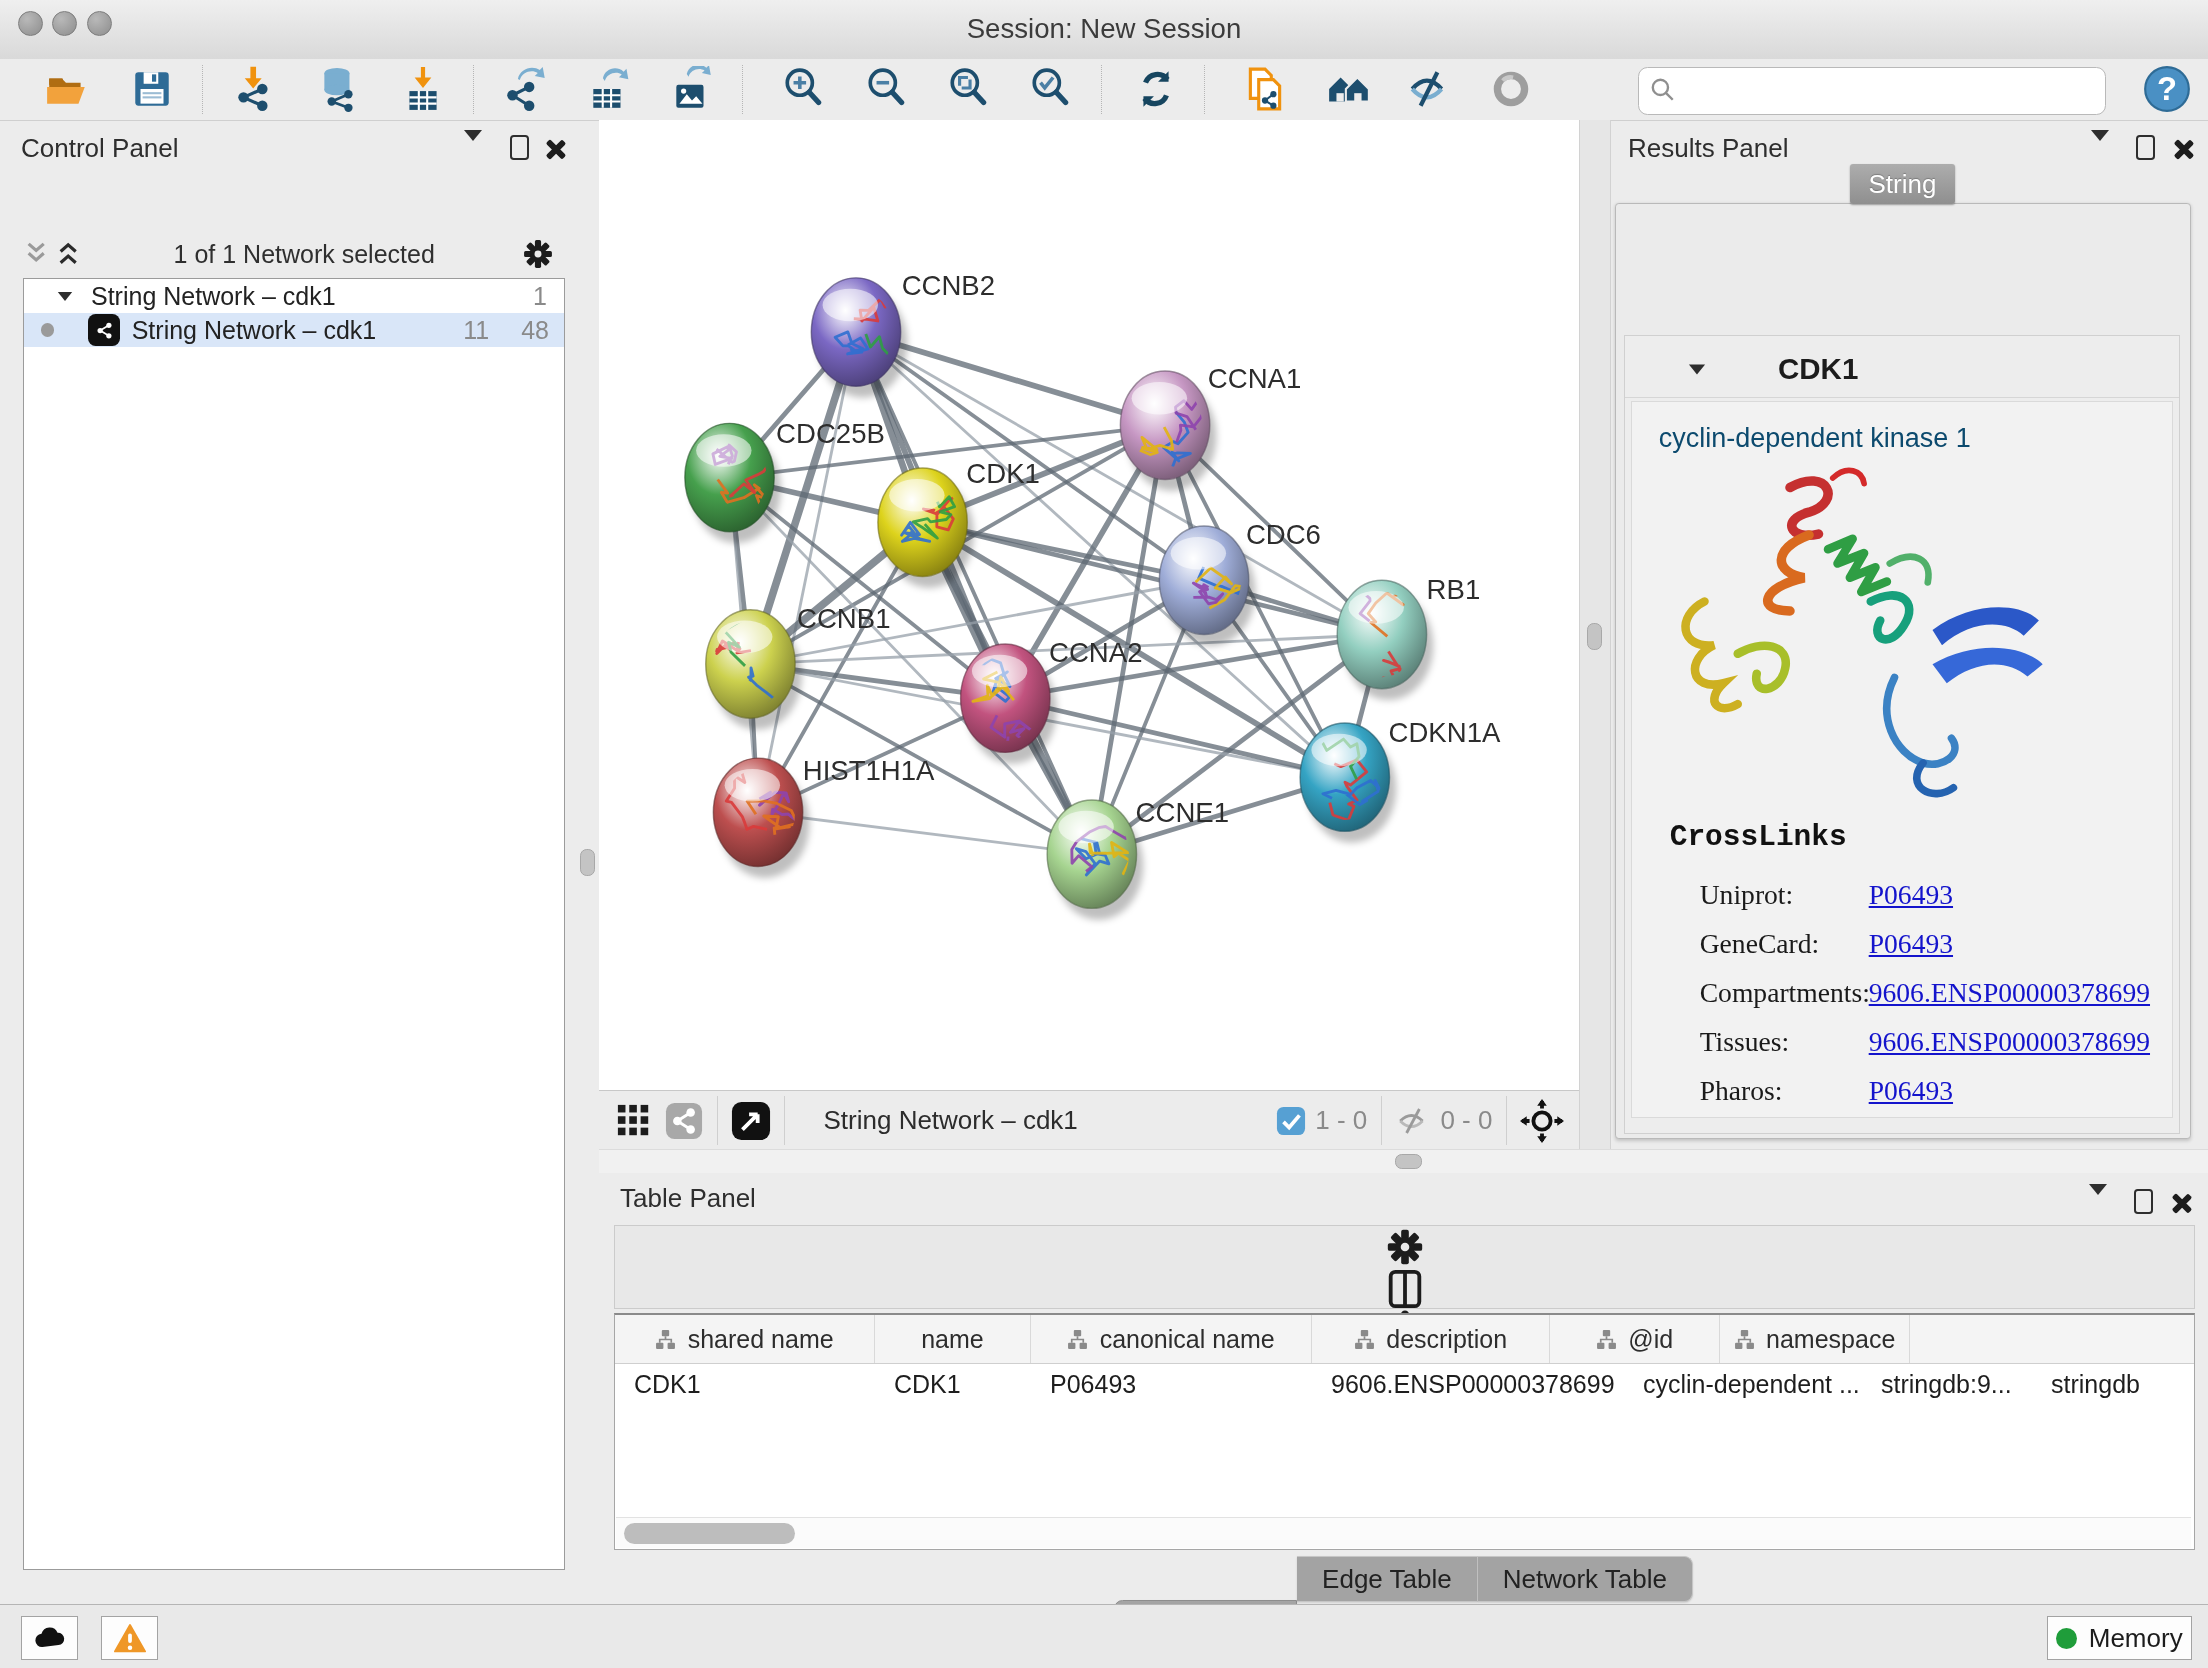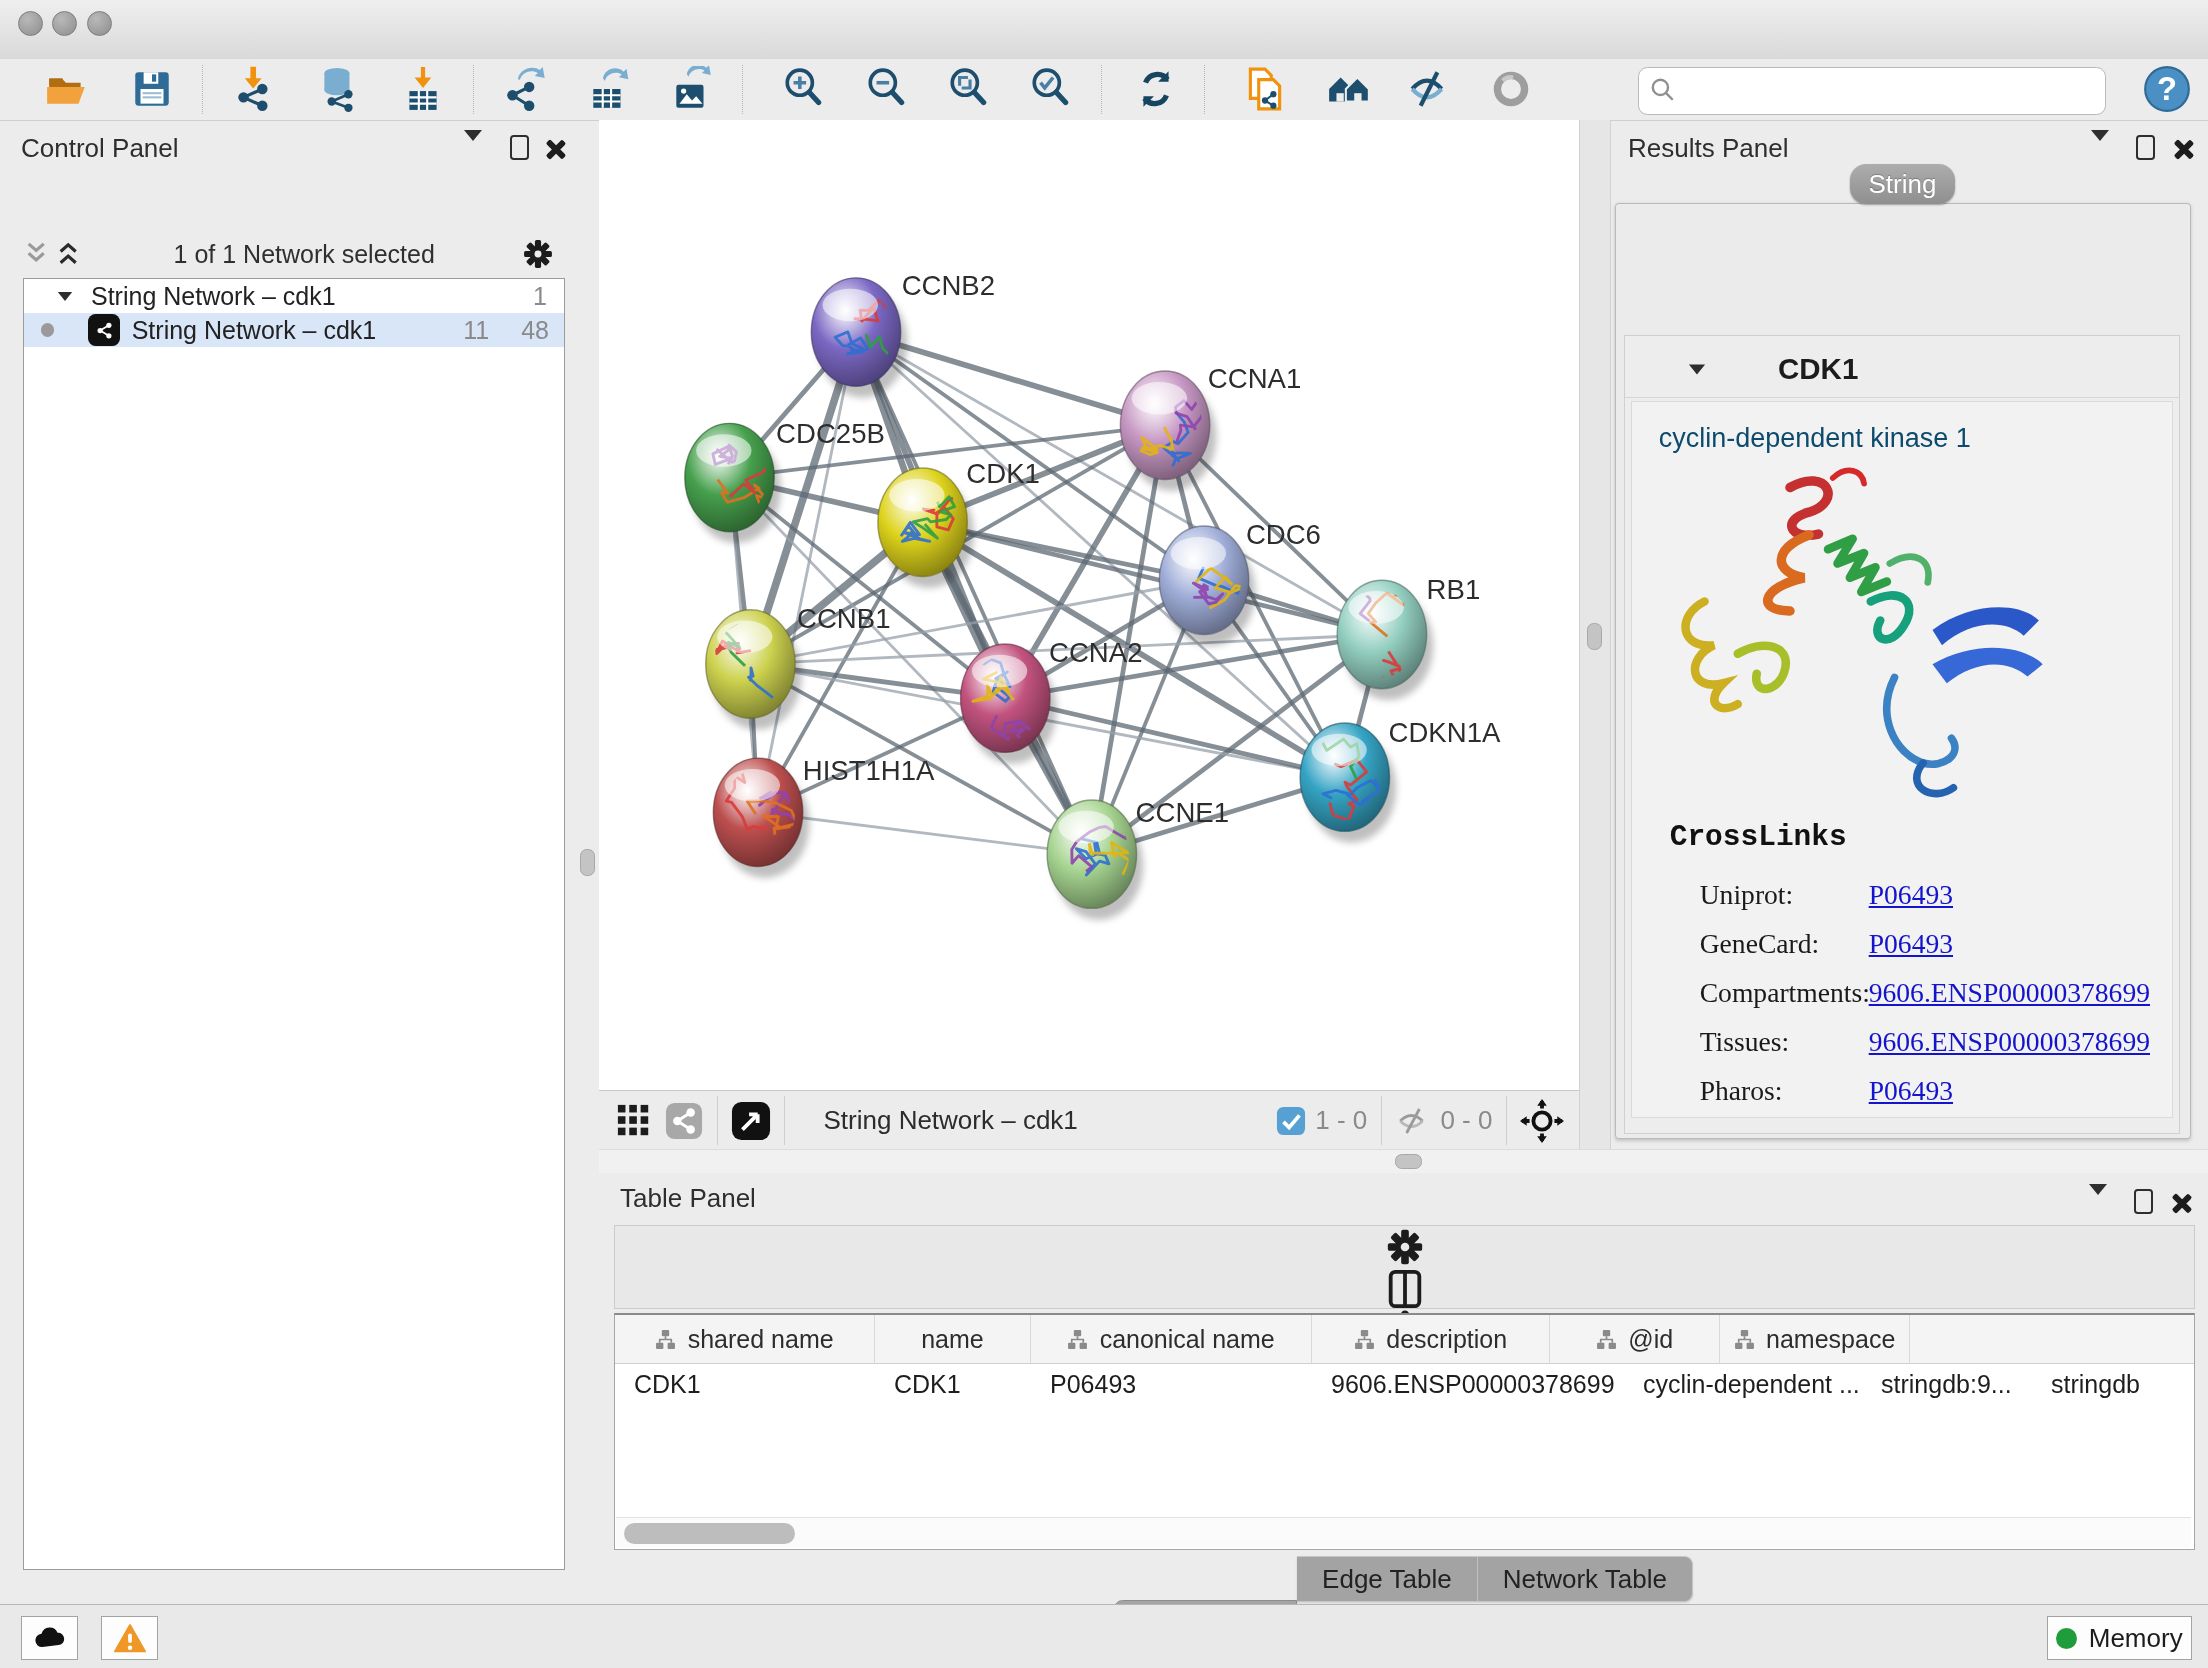--- a/index.html
+++ b/index.html
@@ -64,21 +64,21 @@
   .handle{position:absolute;background:#c4c4c4;border:1px solid #a8a8a8;border-radius:6.7px;}
   .nettb{left:599px;top:1090px;width:980px;height:59px;background:#ececec;
     border-top:1px solid #c8c8c8;display:flex;align-items:center;}
   .nettb .ndiv{width:0;height:49px;border-left:1px solid #cfcfcf;margin:0 13.3px;}
   .nettitle{font-size:26px;color:#2c2c2c;margin-left:25px;}
   .cntlbl{font-size:26px;color:#8a8a8a;margin-left:9.5px;}
   .hsplit{left:599px;top:1149px;width:1609px;height:23px;background:#f1f1f1;
     border-top:1px solid #dcdcdc;}
 
   
-  .stringtab{left:1850px;top:164px;width:105px;height:40px;border-radius:16px;
+  .stringtab{left:1850px;top:164px;width:105px;height:40px;border-radius:3px;
     background:linear-gradient(#adadad,#8f8f8f);color:#fff;font-size:26px;display:flex;
     align-items:center;justify-content:center;box-shadow:0 1px 1.9px rgba(0,0,0,.35);
     text-shadow:0 -1px 1px rgba(0,0,0,.25);cursor:pointer;}
   .rbox{left:1615px;top:203px;width:574px;height:934px;background:#ebebeb;
     border:1px solid #b9b9b9;border-radius:3.8px;box-shadow:0 1.9px 3.8px rgba(0,0,0,.18);}
   .rbtnbox{left:1624px;top:224px;width:554px;height:107px;border:1px solid #d0d0d0;background:#ededed;}
   .rbtn{position:absolute;height:46px;border:1px solid #c2c2c2;border-radius:9.5px;
     background:linear-gradient(#ffffff,#eeeeee);font-size:26px;display:flex;align-items:center;
     justify-content:center;cursor:pointer;box-shadow:0 1px 1.9px rgba(0,0,0,.12);}
   .rcontent{left:1624px;top:335px;width:554px;height:797px;border:1px solid #d0d0d0;background:#ededed;}
@@ -129,20 +129,21 @@
 </style>
 </head>
 <body>
 
 <div class="app">
 
   <div class="abs titlebar">
     <span class="tlight" style="left:18px"></span>
     <span class="tlight" style="left:52px"></span>
     <span class="tlight" style="left:87px"></span>
+    <div class="wtitle">Session: New Session</div>
   </div>
 
   <div class="abs toolbar">
     <div class="tbtn" style="left:42px">
       <svg width="46" height="46" viewBox="0 0 44 44">
         <path d="M5 12h12l4 4h14v4H5z" fill="#b06d12"></path>
           <rect x="5" y="12" width="13" height="6" fill="#b06d12"></rect>
         <path d="M3 20h36l-6 16H3z" fill="#f2a23c"></path>
         </svg>
       </div>

